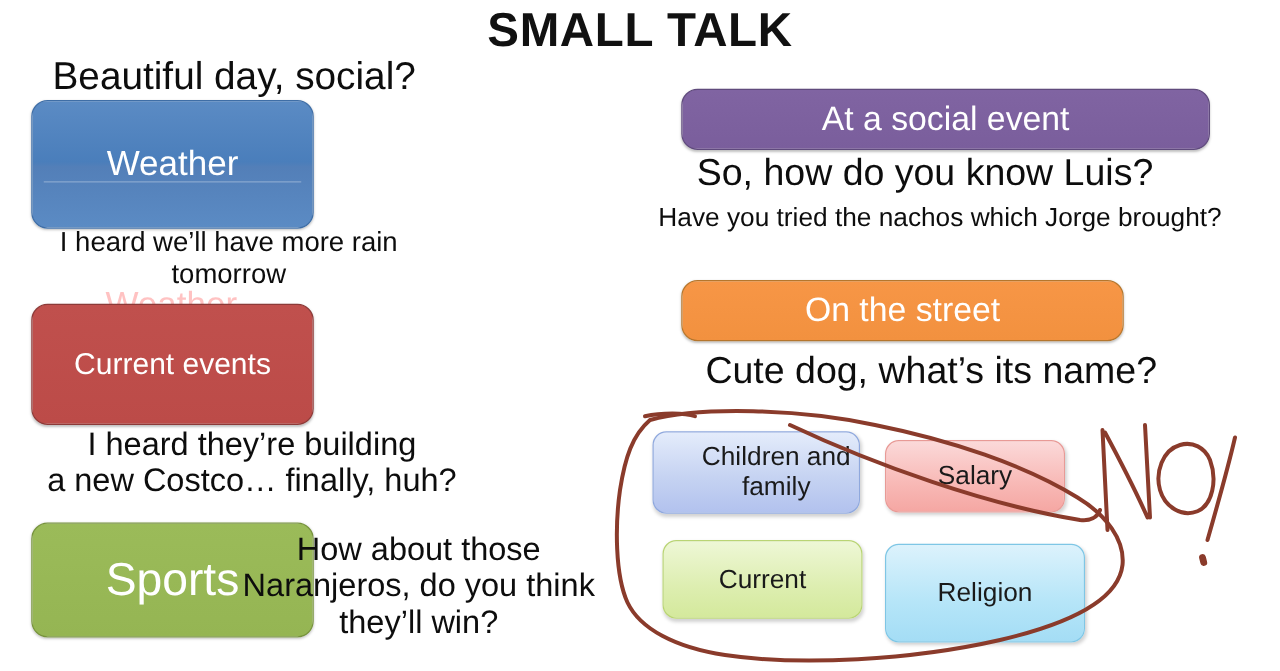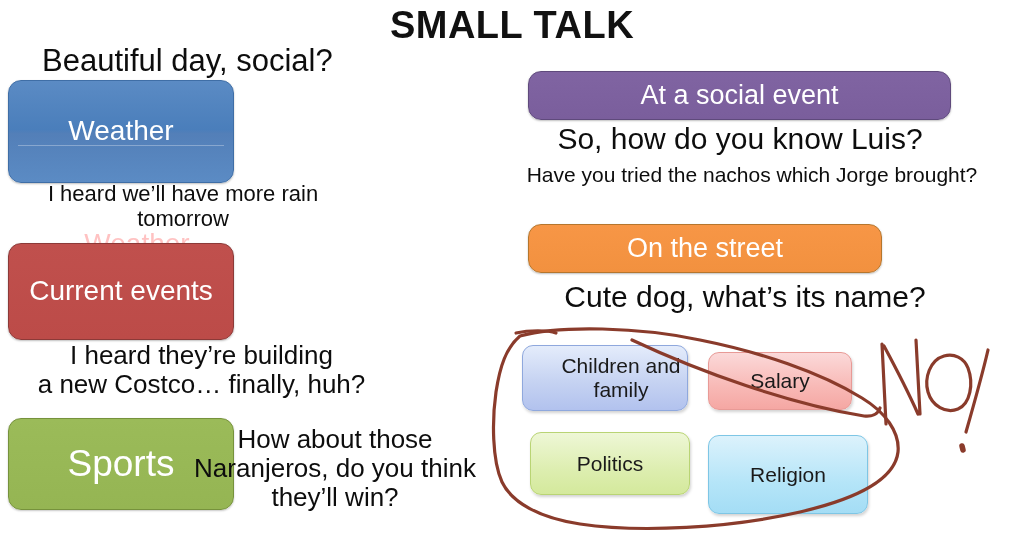--- a/index.html
+++ b/index.html
@@ -43,20 +43,21 @@
   .pill {
     position: absolute;
     display: flex;
     align-items: center;
     justify-content: center;
     text-align: left;
     border-radius: 13px;
     color: #ffffff;
     box-sizing: border-box;
     line-height: 1.15;
+    margin-left: 17px;
   }
   .pill.weather {
     background: linear-gradient(to bottom, #5b8bc4 0%, #4a7ebb 48%, #537fb8 52%, #5b8bc4 100%);
     border: 1px solid #3f6ea6;
     box-shadow: 0 1px 2px rgba(0,0,0,0.25);
   }
   .pill.weather::after {
     content: "";
     position: absolute;
     left: 4%;
@@ -151,21 +152,21 @@
   <div class="pill weather" style="left:8px; top:80px; width:226px; height:103px; font-size:28px;">
     <span>Weather</span>
   </div>
 
   <div class="txt" style="left:18px; top:182px; width:330px; font-size:22px; text-align:center;">I heard we’ll have more rain
 tomorrow</div>
 
   <div class="ghost" style="left:42px; top:228px; width:190px;">Weather</div>
   <div class="ghost g2" style="left:42px; top:240px; width:190px; font-size:26px;">Weather</div>
 
-  <div class="pill current" style="left:8px; top:243px; width:226px; height:97px; font-size:28px;">
+  <div class="pill current" style="left:8px; top:243px; width:226px; height:97px; font-size:24px;">
     <span>Current
 events</span>
   </div>
 
   <div class="txt" style="left:14px; top:341px; width:375px; font-size:26px; text-align:center;">I heard they’re building
 a new Costco… finally, huh?</div>
 
   <div class="pill sports" style="left:8px; top:418px; width:226px; height:92px; font-size:37px;">
     <span>Sports</span>
   </div>
@@ -191,21 +192,21 @@
   <div class="tabu children" style="left:522px; top:345px; width:166px; height:66px;">
     <span>Children and
 family</span>
   </div>
 
   <div class="tabu salary" style="left:708px; top:352px; width:144px; height:58px;">
     <span>Salary</span>
   </div>
 
   <div class="tabu politics" style="left:530px; top:432px; width:160px; height:63px;">
-    <span>Politics</span>
+    <span>Current</span>
   </div>
 
   <div class="tabu religion" style="left:708px; top:435px; width:160px; height:79px;">
     <span>Religion</span>
   </div>
 
   <svg class="ink" viewBox="0 0 1024 537">
     <g fill="none" stroke="#8a3b2b" stroke-width="3.2" stroke-linecap="round" stroke-linejoin="round">
 
       <path d="M 520 336

